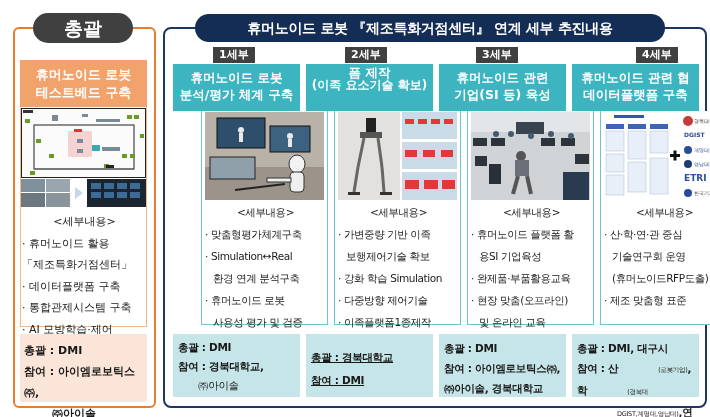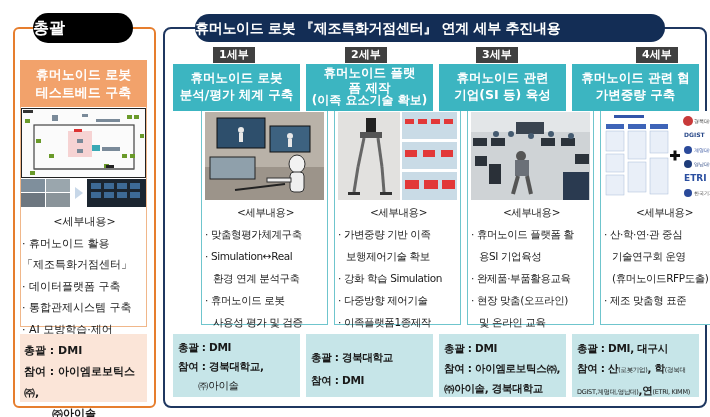--- a/index.html
+++ b/index.html
@@ -6,22 +6,22 @@
   html, body { width: 710px; height: 417px; background: #ffffff; overflow: hidden; }
   body { position: relative; font-family: "DejaVu Sans", "Liberation Sans", sans-serif; color: #1a1a1a; }
 
   
   .left-frame {
     position: absolute; left: 13px; top: 27px; width: 143px; height: 381px;
     border: 2px solid #e67e2e; border-radius: 6px;
   }
   .left-pill {
     position: absolute; left: 33px; top: 13px; width: 100px; height: 30px;
-    background: #000000; border-radius: 15px; color: #fff;
-    font-weight: bold; font-size: 16px; line-height: 30px;
+    background: #404040; border-radius: 15px; color: #fff;
+    font-weight: bold; font-size: 19px; text-align: center; line-height: 30px;
   }
   .left-box {
     position: absolute; left: 20px; top: 60px; width: 127px; height: 267px;
     border: 1px solid #f0b78a;
   }
   .left-title {
     position: absolute; left: 20px; top: 60px; width: 127px; height: 47px;
     background: #f2a26b; color: #fff; font-size: 13px; font-weight: bold;
     text-align: center; line-height: 18px; padding-top: 6px;
   }
@@ -38,21 +38,21 @@
   }
 
   
   .right-frame {
     position: absolute; left: 163px; top: 27px; width: 544px; height: 381px;
     border: 2px solid #1f3760; border-radius: 8px;
   }
   .right-pill {
     position: absolute; left: 195px; top: 14px; width: 470px; height: 28px;
     background: #132d55; border-radius: 14px; color: #fff;
-    font-weight: bold; font-size: 14px; text-align: left; line-height: 28px; letter-spacing: -0.3px;
+    font-weight: bold; font-size: 14px; text-align: center; line-height: 28px; letter-spacing: -0.3px;
   }
 
   .tag {
     position: absolute; height: 16px; background: #404040; color: #fff;
     font-size: 11px; font-weight: bold; text-align: center; line-height: 16px; padding: 0 6px;
   }
 
   .col { position: absolute; top: 64px; width: 127px; }
   .col-title {
     width: 127px; height: 47px; background: #3cb5c1; color: #fff;
@@ -65,21 +65,21 @@
   }
   .col-img { position: absolute; left: 3px; top: 1px; width: 119px; height: 88px; overflow: hidden; }
   .col-detail { position: absolute; left: 3px; top: 90px; width: 121px; font-size: 10.5px; line-height: 22px; letter-spacing: -0.4px; }
   .col-detail .hd { text-align: center; }
   .col-detail .ind { padding-left: 8px; }
   .col-foot {
     position: absolute; top: 270px; left: 0; width: 127px; height: 63px;
     background: #c6e5e8; font-size: 10.5px; font-weight: bold; padding: 4px 0 0 5px; line-height: 19px; letter-spacing: -0.3px;
   }
   .col-foot .ind { padding-left: 20px; font-weight: normal; }
-  .col-foot .small { font-size: 6.5px; font-weight: normal; }
+  .col-foot .small { font-size: 6.5px; font-weight: normal; padding-left: 40px; }
 </style>
 </head>
 <body>
 
 <div class="left-frame"></div>
 <div class="left-pill">총괄</div>
 <div class="left-box"></div>
 <div class="left-title">
   <div>휴머노이드 로봇</div>
   <div>테스트베드 구축</div>
@@ -191,21 +191,20 @@
   </div>
   <div class="col-foot">
     <div>총괄 : DMI</div>
     <div>참여 : 경북대학교,</div>
     <div class="ind">㈜아이솔</div>
   </div>
 </div>
 
 <div class="col" style="left:306px;">
   <div class="col-title" style="padding-top:1px;line-height:15px;">
-    <div>휴머노이드 플랫</div>
     <div>폼 제작</div>
     <span class="sub">(이족 요소기술 확보)</span>
   </div>
   <div class="col-body">
     <div class="col-img">
       <svg width="119" height="88" viewBox="0 0 119 88">
         <rect width="62" height="88" fill="#e2e1df"></rect>
         <rect x="28" y="6" width="10" height="14" fill="#222"></rect>
         <rect x="22" y="20" width="22" height="6" fill="#555"></rect>
         <line x1="26" y1="26" x2="20" y2="55" stroke="#666" stroke-width="3"></line>
@@ -235,21 +234,21 @@
     </div>
     <div class="col-detail">
       <div class="hd">&lt;세부내용&gt;</div>
       <div>· 가변중량 기반 이족</div>
       <div class="ind">보행제어기술 확보</div>
       <div>· 강화 학습 Simulation</div>
       <div>· 다중방향 제어기술</div>
       <div>· 이족플랫폼1종제작</div>
     </div>
   </div>
-  <div class="col-foot" style="padding-top:12px;line-height:23px;">
+  <div class="col-foot" style="padding-top:12px;line-height:23px;text-decoration:underline;">
     <div>총괄 : 경북대학교</div>
     <div>참여 : DMI</div>
   </div>
 </div>
 
 <div class="col" style="left:439px;">
   <div class="col-title">
     <div>휴머노이드 관련</div>
     <div>기업(SI 등) 육성</div>
   </div>
@@ -294,21 +293,21 @@
   <div class="col-foot" style="line-height:20px;">
     <div>총괄 : DMI</div>
     <div>참여 : 아이엠로보틱스㈜,</div>
     <div>㈜아이솔, 경북대학교</div>
   </div>
 </div>
 
 <div class="col" style="left:572px;">
   <div class="col-title">
     <div>휴머노이드 관련 협</div>
-    <div>가변중량 구축</div>
+    <div>데이터플랫폼 구축</div>
   </div>
   <div class="col-body">
     <div class="col-img">
       <svg width="119" height="88" viewBox="0 0 119 88">
         <rect width="119" height="88" fill="#ffffff"></rect>
         <rect x="10" y="3" width="30" height="3" fill="#3355aa"></rect>
         <g fill="#3e64b8">
             <rect x="2" y="12" width="18" height="5"></rect>
             <rect x="24" y="12" width="18" height="5"></rect>
             <rect x="46" y="12" width="18" height="5"></rect>

